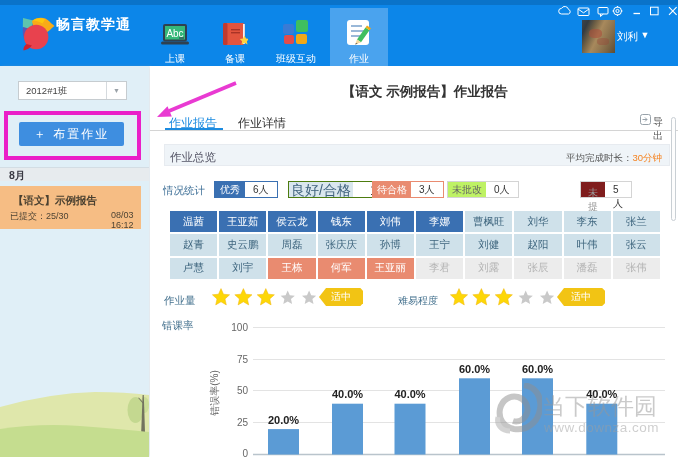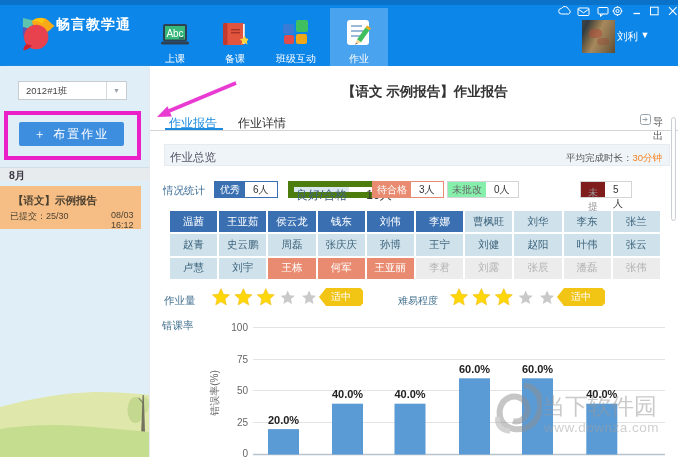--- a/index.html
+++ b/index.html
@@ -143,32 +143,32 @@
     <div class="abs" style="right:7px;top:7px;font-size:9.5px;color:#555;">平均完成时长：<span style="color:#f5821f;">30分钟</span></div>
   </div>
 
   <div class="abs" style="left:13px;top:118px;font-size:10.5px;color:#3c6e96;">情况统计</div>
 
   <div class="abs" style="left:64px;top:115px;height:17px;border:1px solid #3a70b2;display:flex;font-size:10px;">
     <div style="background:#3a70b2;color:#fff;padding:1px 5px;line-height:14px;">优秀</div>
     <div style="background:#fff;color:#333;padding:1px 8px;line-height:14px;">6人</div>
   </div>
 
-  <div class="abs" style="left:138px;top:115px;height:17px;border:6px solid #4d7c0f;display:flex;font-size:12px;">
+  <div class="abs" style="left:138px;top:115px;height:17px;border:1px solid #4d7c0f;display:flex;font-size:14px;">
     <div style="background:#dae7ee;color:#40637e;padding:1px 2px;line-height:14px;">良好/合格</div>
     <div style="background:#fff;color:#333;padding:1px 17px;line-height:14px;">16人</div>
   </div>
 
   <div class="abs" style="left:222px;top:115px;height:17px;border:1px solid #e98b70;display:flex;font-size:10px;">
     <div style="background:#e98b70;color:#fff;padding:1px 4px;line-height:14px;">待合格</div>
     <div style="background:#fff;color:#333;padding:1px 8px;line-height:14px;">3人</div>
   </div>
 
   <div class="abs" style="left:297px;top:115px;height:17px;border:1px solid #d4d4d4;display:flex;font-size:10px;">
-    <div style="background:#86efac;color:#666;padding:1px 4px;line-height:14px;">未批改</div>
+    <div style="background:#bef264;color:#666;padding:1px 4px;line-height:14px;">未批改</div>
     <div style="background:#fff;color:#333;padding:1px 8px;line-height:14px;">0人</div>
   </div>
 
   <div class="abs" style="left:430px;top:115px;height:17px;border:1px solid #d4d4d4;display:flex;font-size:10px;">
     <div style="background:#7f1d1d;color:#999;padding:4px 7px;line-height:14px;">未提交</div>
     <div style="background:#fff;color:#333;padding:1px 8px;line-height:14px;">5人</div>
   </div>
 
   <div class="abs" style="left:18px;top:143px;width:494px;height:72px;">
     <table style="border-collapse:separate;border-spacing:2px;width:100%;height:100%;font-size:10.5px;table-layout:fixed;">

